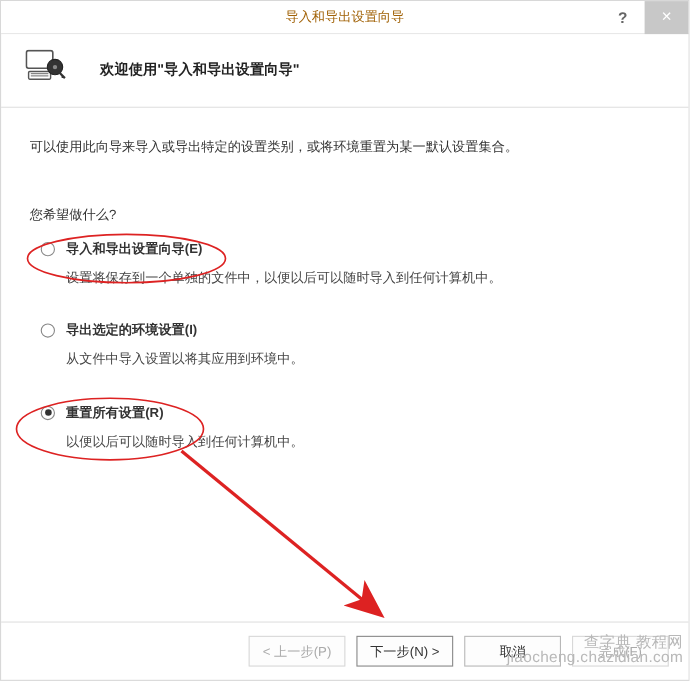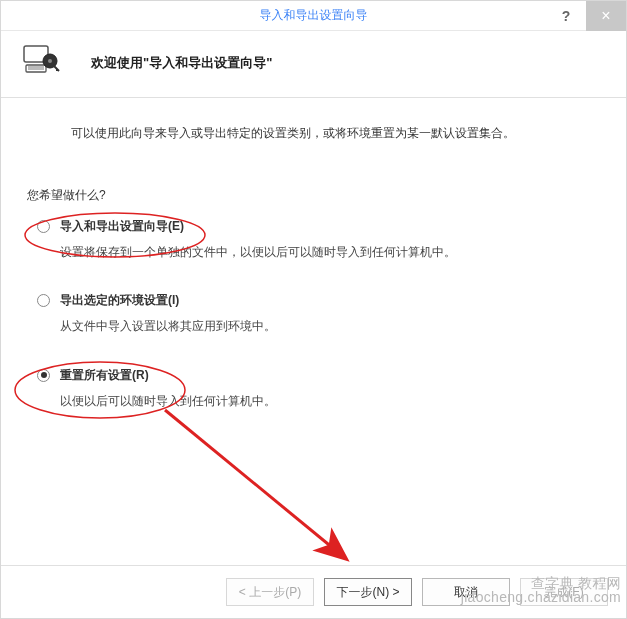--- a/index.html
+++ b/index.html
@@ -24,21 +24,21 @@
       background: #fff;
       border-bottom: 1px solid #e8e8e8;
       display: flex;
       align-items: center;
       position: relative;
     }
     .titlebar-title {
       flex: 1;
       text-align: center;
       font-size: 12px;
-      color: #3b82f6;
+      color: #a16207;
     }
     .titlebar-controls {
       position: absolute;
       right: 0;
       top: 0;
       height: 30px;
       display: flex;
     }
     .tb-btn {
       width: 40px;
@@ -72,21 +72,21 @@
       font-size: 13px;
       color: #222;
     }
     .content {
       flex: 1;
       padding: 26px 26px 10px 26px;
       font-size: 12px;
       color: #333;
       overflow: auto;
     }
-    .desc { margin-bottom: 44px; line-height: 1.6; margin-left: 44px; }
+    .desc { margin-bottom: 44px; line-height: 1.6; }
     .prompt { margin-bottom: 14px; }
     .option-group { margin-left: 10px; }
     .option {
       margin-bottom: 30px;
     }
     .option-line {
       display: flex;
       align-items: center;
       gap: 10px;
       margin-bottom: 8px;

